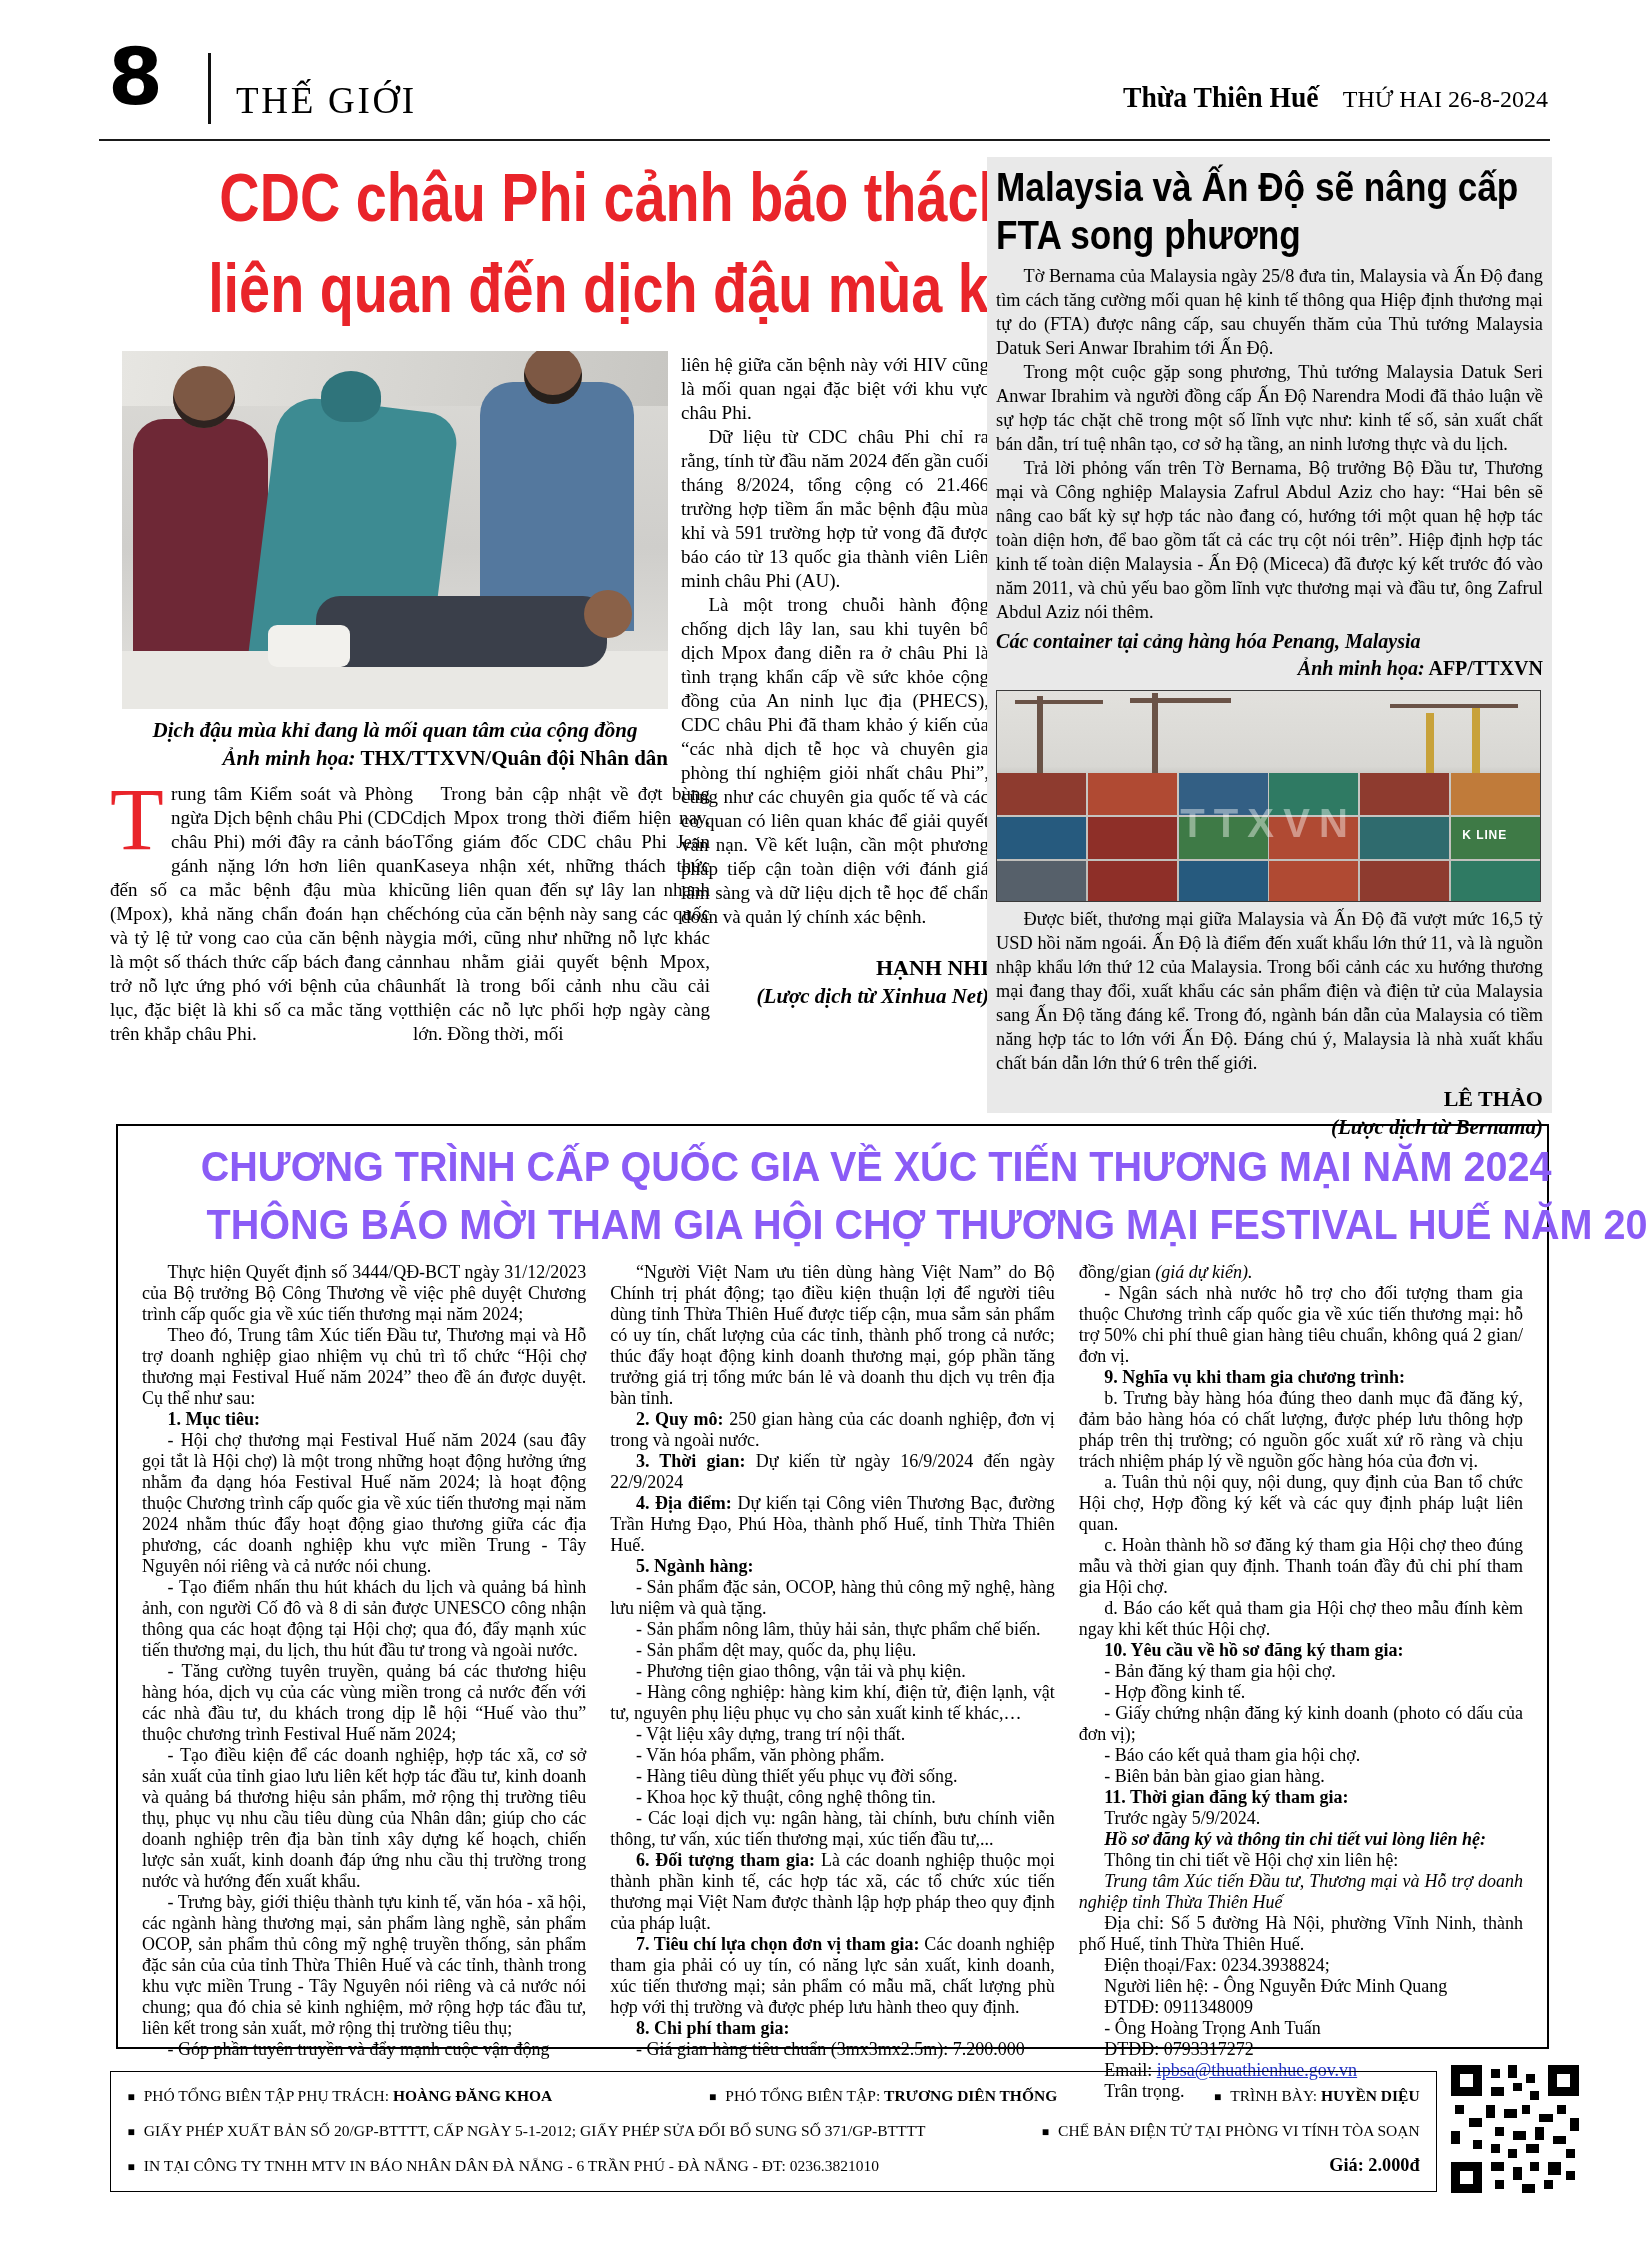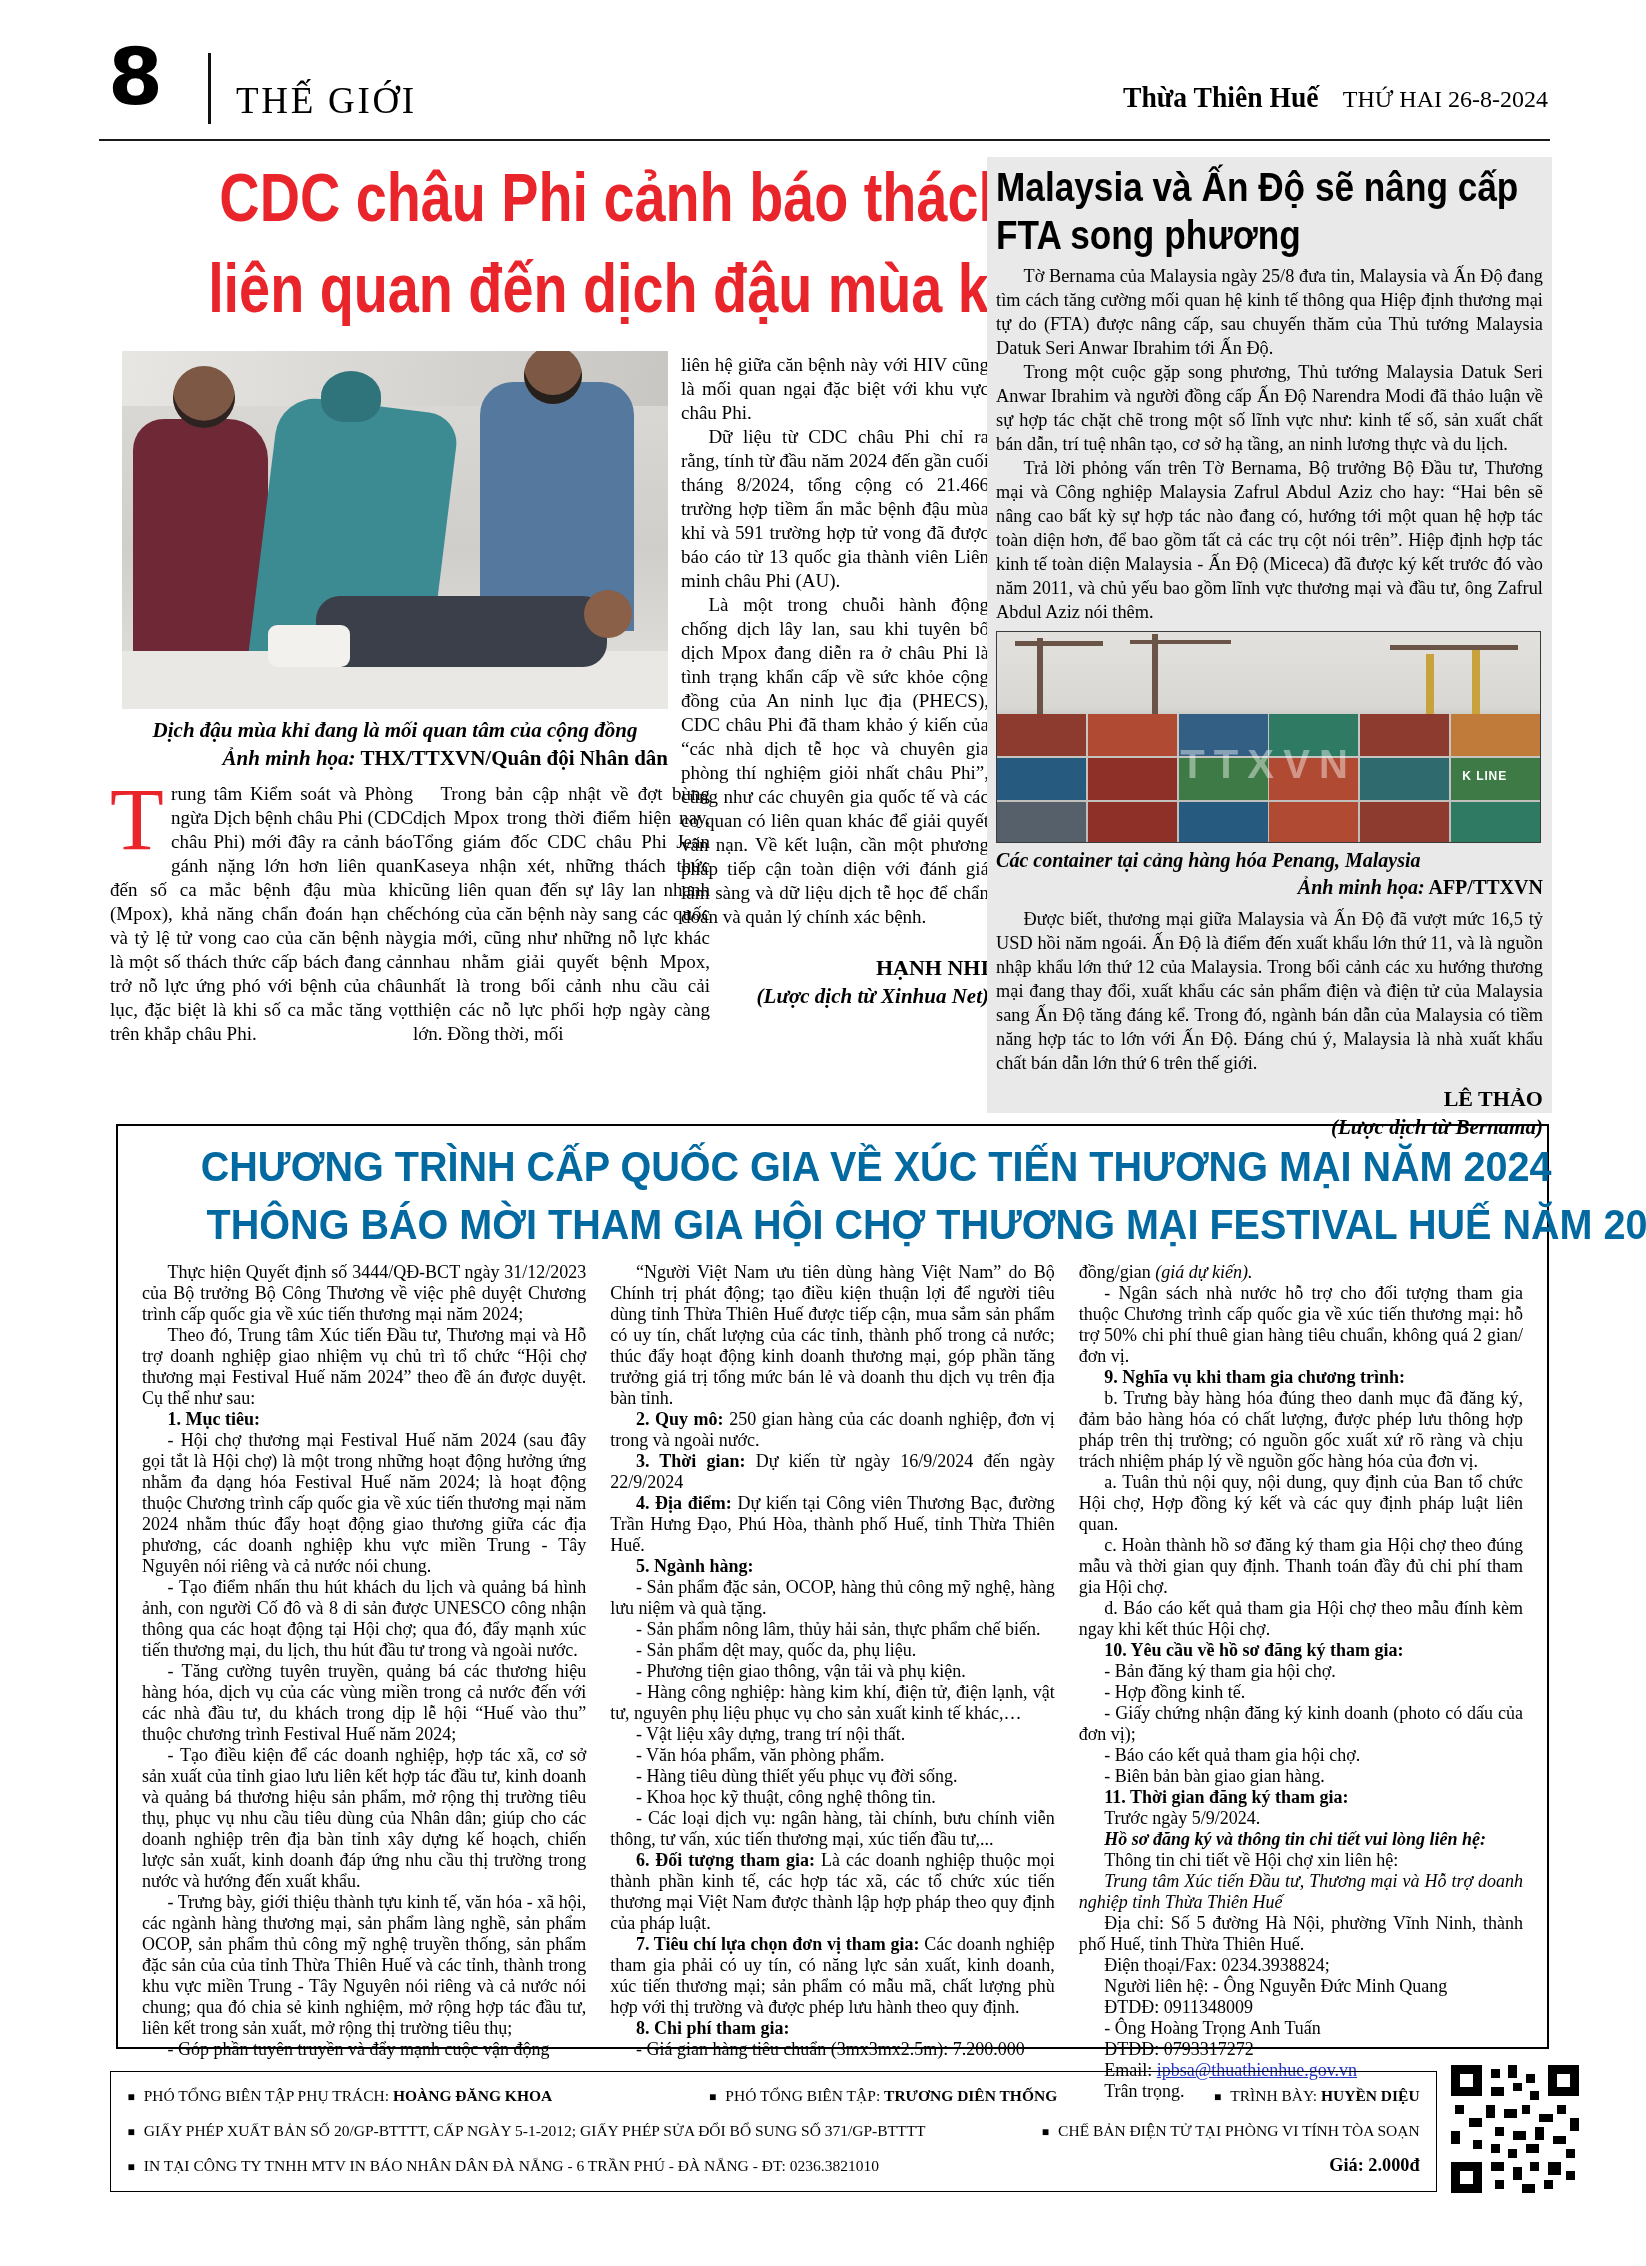--- a/index.html
+++ b/index.html
@@ -51,21 +51,21 @@
   #fta-caption .credit-line{text-align:right;}
   #watermark{position:absolute;left:0;right:0;top:110px;text-align:center;
      font-family:"Liberation Sans",sans-serif;font-weight:700;font-size:40px;letter-spacing:9.1px;color:rgba(255,255,255,.42);}
   #kline-label{position:absolute;right:33px;top:137px;font-family:"Liberation Sans",sans-serif;
      font-weight:700;font-size:12px;color:#fff;letter-spacing:0.9px;}
   .crane{position:absolute;background:#6a5347;}
   .crane.y{background:#c8a23a;}
 
   
   #announcement{left:116px;top:1124px;width:1433px;height:925px;border:2.7px solid #000;box-sizing:border-box;padding:11px 24px;}
-  #ann-title{text-align:center;color:#0369a1;font-family:"Liberation Sans",sans-serif;font-weight:700;
+  #ann-title{text-align:center;color:#8b5cf6;font-family:"Liberation Sans",sans-serif;font-weight:700;
      font-size:43px;line-height:58px;}
   #ann-title .cond{transform:scaleX(.92);}
   #ann-cols{display:flex;gap:24px;margin-top:9.1px;}
   .ann-col{flex:1;font-size:18px;line-height:21px;text-align:justify;}
   .ann-col p{text-indent:25.6px;}
   .b{font-weight:700;}
   .i{font-style:italic;}
   .bi{font-weight:700;font-style:italic;}
   a.email-link{color:#2433c4;text-decoration:underline;}
   #footer-box{left:110px;top:2071px;width:1327px;height:121px;border:1.8px solid #000;box-sizing:border-box;
@@ -134,20 +134,25 @@
     <div id="fta-title">
       <div><span class="condL">Malaysia và Ấn Độ sẽ nâng cấp</span></div>
       <div><span class="condL">FTA song phương</span></div>
     </div>
     <div class="body just">
       <p class="ind">Tờ Bernama của Malaysia ngày 25/8 đưa tin, Malaysia và Ấn Độ đang tìm cách tăng cường mối quan hệ kinh tế thông qua Hiệp định thương mại tự do (FTA) được nâng cấp, sau chuyến thăm của Thủ tướng Malaysia Datuk Seri Anwar Ibrahim tới Ấn Độ.</p>
       <p class="ind">Trong một cuộc gặp song phương, Thủ tướng Malaysia Datuk Seri Anwar Ibrahim và người đồng cấp Ấn Độ Narendra Modi đã thảo luận về sự hợp tác chặt chẽ trong một số lĩnh vực như: kinh tế số, sản xuất chất bán dẫn, trí tuệ nhân tạo, cơ sở hạ tầng, an ninh lương thực và du lịch.</p>
       <p class="ind">Trả lời phỏng vấn trên Tờ Bernama, Bộ trưởng Bộ Đầu tư, Thương mại và Công nghiệp Malaysia Zafrul Abdul Aziz cho hay: “Hai bên sẽ nâng cao bất kỳ sự hợp tác nào đang có, hướng tới một quan hệ hợp tác toàn diện hơn, để bao gồm tất cả các trụ cột nói trên”. Hiệp định hợp tác kinh tế toàn diện Malaysia - Ấn Độ (Miceca) đã được ký kết trước đó vào năm 2011, và chủ yếu bao gồm lĩnh vực thương mại và đầu tư, ông Zafrul Abdul Aziz nói thêm.</p>
     </div>
 
+    <div id="fta-caption">
+      <div>Các container tại cảng hàng hóa Penang, Malaysia</div>
+      <div class="credit-line"><span>Ảnh minh họa:</span><span class="credit-roman"> AFP/TTXVN</span></div>
+    </div>
+
     <div id="containers-photo">
       <div class="crane" style="left:40px;top:5.5px;width:5.5px;height:77px;"></div>
       <div class="crane" style="left:18.3px;top:9.1px;width:88px;height:4.6px;"></div>
       <div class="crane" style="left:155px;top:1.8px;width:5.5px;height:80px;"></div>
       <div class="crane" style="left:133px;top:7.3px;width:101px;height:4.6px;"></div>
       <div class="crane y" style="left:429px;top:22px;width:8.2px;height:60px;"></div>
       <div class="crane y" style="left:475px;top:16.4px;width:8.2px;height:66px;"></div>
       <div class="crane" style="left:393px;top:12.8px;width:128px;height:4.6px;"></div>
       <div class="stack-row" style="top:82px;height:42px;">
         <div style="background:#8e3b2f;"></div>
@@ -168,25 +173,20 @@
       <div class="stack-row" style="top:170px;height:40px;">
         <div style="background:#56606a;"></div>
         <div style="background:#8e2f28;"></div>
         <div style="background:#265a7e;"></div>
         <div style="background:#b04a33;"></div>
         <div style="background:#8e3b2f;"></div>
         <div style="background:#2f7a63;"></div>
       </div>
       <div id="watermark">TTXVN</div>
       <div id="kline-label">K LINE</div>
-    </div>
-
-    <div id="fta-caption">
-      <div>Các container tại cảng hàng hóa Penang, Malaysia</div>
-      <div class="credit-line"><span>Ảnh minh họa:</span><span class="credit-roman"> AFP/TTXVN</span></div>
     </div>
 
     <div class="body just" style="margin-top:5.5px;">
       <p class="ind">Được biết, thương mại giữa Malaysia và Ấn Độ đã vượt mức 16,5 tỷ USD hồi năm ngoái. Ấn Độ là điểm đến xuất khẩu lớn thứ 11, và là nguồn nhập khẩu lớn thứ 12 của Malaysia. Trong bối cảnh các xu hướng thương mại đang thay đổi, xuất khẩu các sản phẩm điện và điện tử của Malaysia sang Ấn Độ tăng đáng kể. Trong đó, ngành bán dẫn của Malaysia có tiềm năng hợp tác to lớn với Ấn Độ. Đáng chú ý, Malaysia là nhà xuất khẩu chất bán dẫn lớn thứ 6 trên thế giới.</p>
     </div>
     <div class="byline" style="margin-top:9.1px;">
       <div>LÊ THẢO</div>
       <div class="src">(Lược dịch từ Bernama)</div>
     </div>
   </div>

